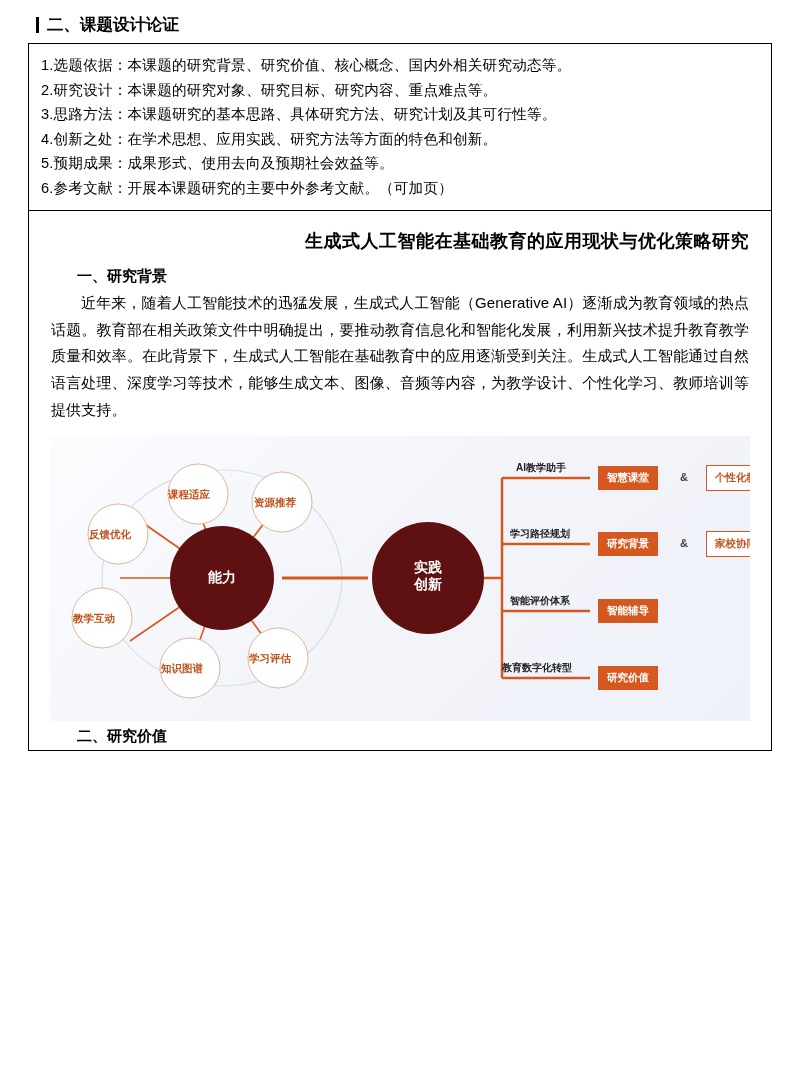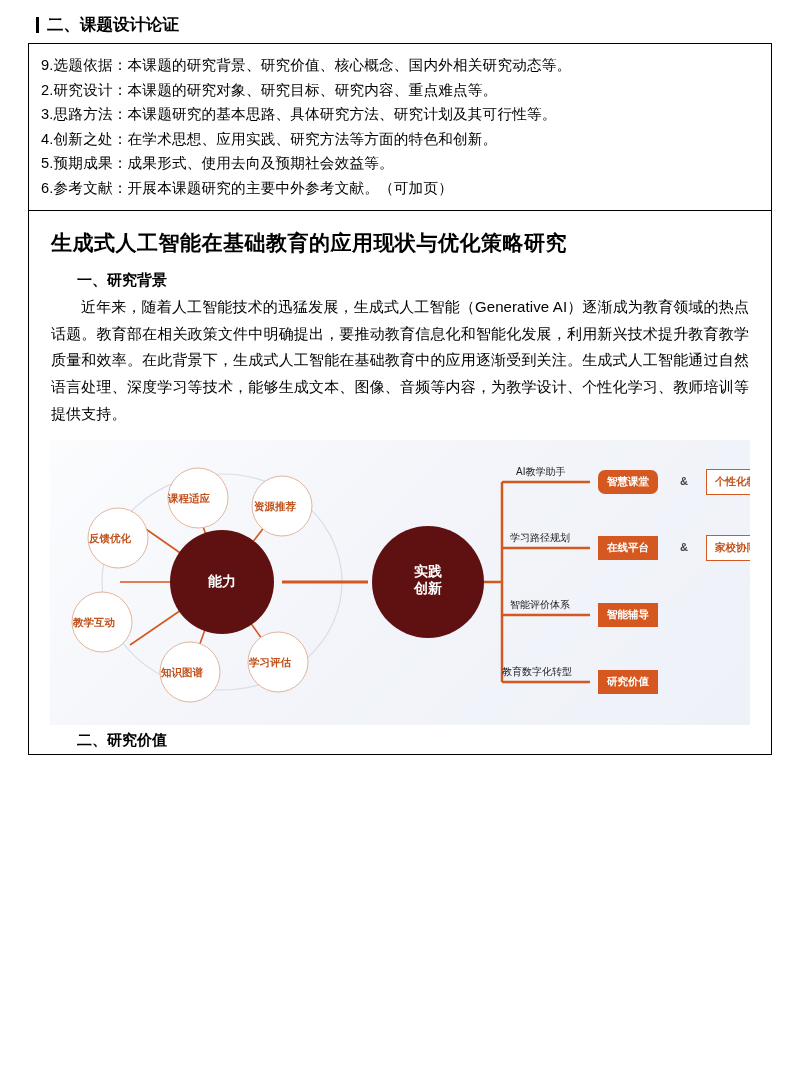--- a/index.html
+++ b/index.html
@@ -43,22 +43,22 @@
   }
   .req-line {
     font-size: 14.6px;
     line-height: 1.68;
     letter-spacing: .2px;
   }
   .body-block {
     padding: 14px 22px 0 22px;
   }
   .doc-title {
-    text-align: left;
-    font-size: 21px;
+    text-align: right;
+    font-size: 18px;
     font-weight: bold;
     letter-spacing: .5px;
     margin: 4px 0 14px 0;
   }
   .h2 {
     font-size: 15px;
     font-weight: bold;
     margin: 0 0 4px 26px;
   }
   p.para {
@@ -117,39 +117,39 @@
     color: #fff;
     font-size: 14px;
     font-weight: bold;
     text-align: center;
     line-height: 1.25;
     white-space: pre-line;
   }
   .branch-label {
     position: absolute;
     font-size: 10px;
-    font-weight: normal;
+    font-weight: bold;
     color: #222;
     white-space: nowrap;
   }
 </style>
 </head>
 <body>
 
 <div class="page">
 
   <div class="sec-head">
     <span class="bar"></span>
     <span>二、课题设计论证</span>
   </div>
 
   <div class="frame">
 
     <div class="req-block">
-      <div class="req-line">9.选题依据：本课题的研究背景、研究价值、核心概念、国内外相关研究动态等。</div>
+      <div class="req-line">1.选题依据：本课题的研究背景、研究价值、核心概念、国内外相关研究动态等。</div>
       <div class="req-line">2.研究设计：本课题的研究对象、研究目标、研究内容、重点难点等。</div>
       <div class="req-line">3.思路方法：本课题研究的基本思路、具体研究方法、研究计划及其可行性等。</div>
       <div class="req-line">4.创新之处：在学术思想、应用实践、研究方法等方面的特色和创新。</div>
       <div class="req-line">5.预期成果：成果形式、使用去向及预期社会效益等。</div>
       <div class="req-line">6.参考文献：开展本课题研究的主要中外参考文献。（可加页）</div>
     </div>
 
     <div class="body-block">
 
       <div class="doc-title">生成式人工智能在基础教育的应用现状与优化策略研究</div>
@@ -204,22 +204,22 @@
 
         <div class="hub-label" style="left:144px; top:133px; width:56px;">能力</div>
         <div class="hub-label" style="left:346px; top:123px; width:64px;">实践
 创新</div>
 
         <div class="branch-label" style="left:466px; top:25px;">AI教学助手</div>
         <div class="branch-label" style="left:460px; top:91px;">学习路径规划</div>
         <div class="branch-label" style="left:460px; top:158px;">智能评价体系</div>
         <div class="branch-label" style="left:452px; top:225px;">教育数字化转型</div>
 
-        <div class="node-box" style="left:548px; top:30px;border-radius:7px;">智慧课堂</div>
-        <div class="node-box" style="left:548px; top:96px;">在线平台</div>
+        <div class="node-box" style="left:548px; top:30px;">智慧课堂</div>
+        <div class="node-box" style="left:548px; top:96px;">研究背景</div>
         <div class="node-box" style="left:548px; top:163px;">智能辅导</div>
         <div class="node-box" style="left:548px; top:230px;">研究价值</div>
 
         <div class="amp" style="left:630px; top:35px;">&amp;</div>
         <div class="amp" style="left:630px; top:101px;">&amp;</div>
         <div class="node-out" style="left:656px; top:29px;">个性化教学</div>
         <div class="node-out" style="left:656px; top:95px;">家校协同</div>
       </div>
 
       <div class="h2">二、研究价值</div>

